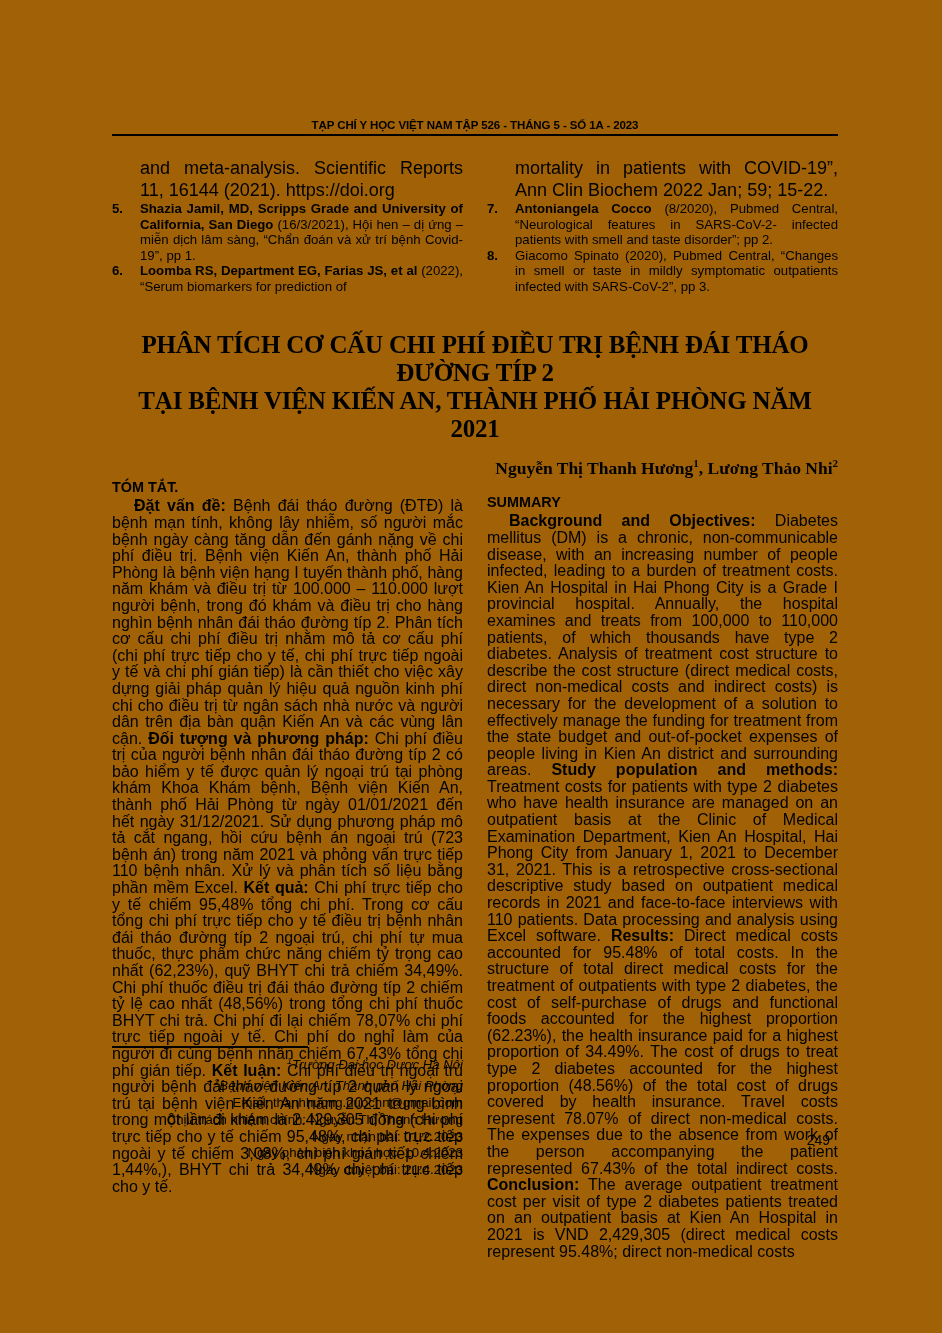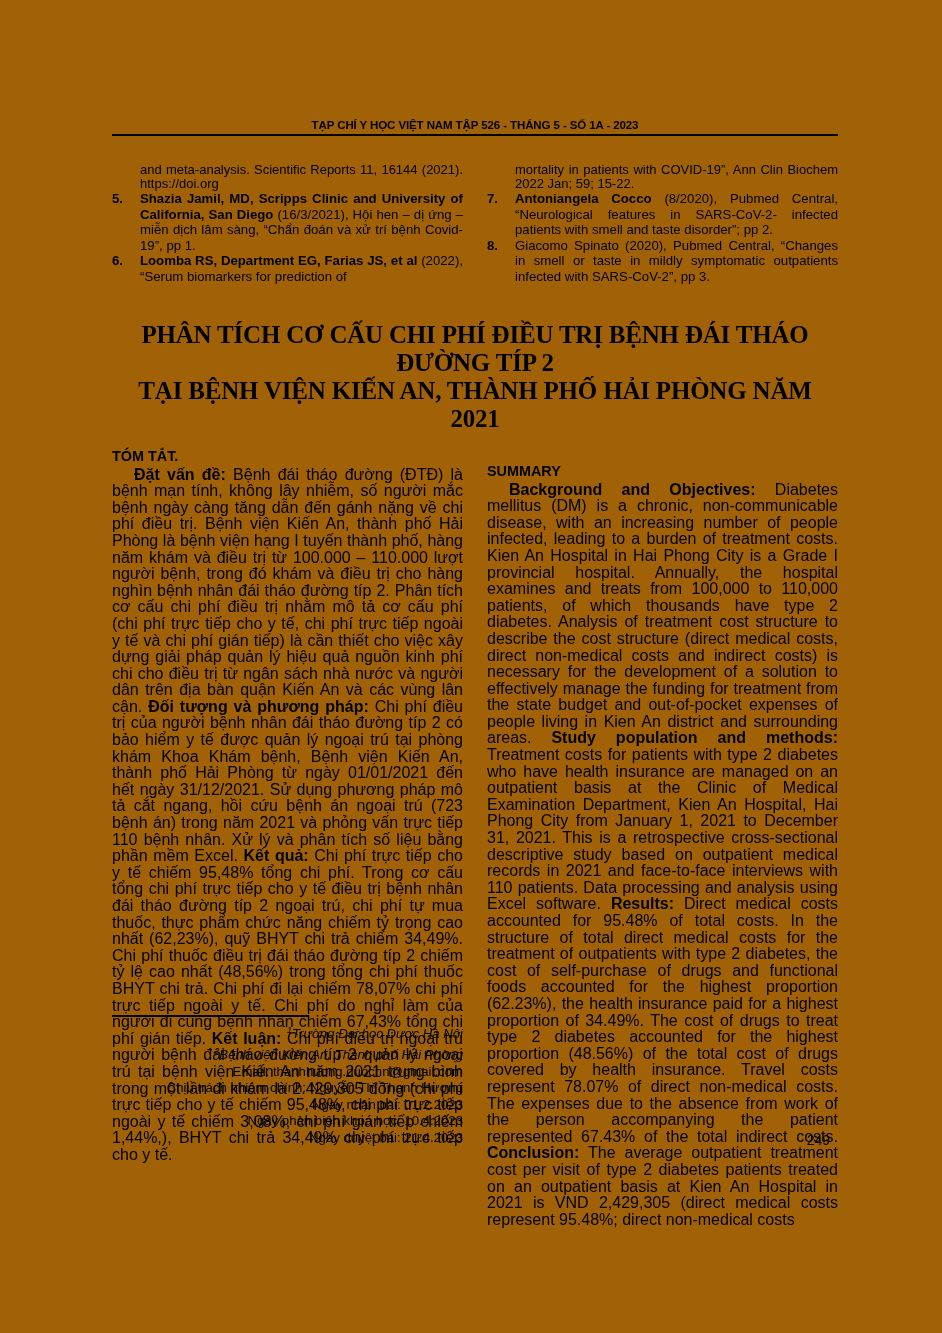--- a/index.html
+++ b/index.html
@@ -42,25 +42,25 @@
 
   
   .refs {
     display: flex;
     gap: 24px;
   }
   .refs .col { width: 351px; }
 
   .ref-cont {
     font-family: "Liberation Sans", sans-serif;
-    font-size: 13px;
-    line-height: 14px;
+    font-size: 18px;
+    line-height: 22px;
     text-align: justify;
     text-align-last: left;
-    margin: 14px 0 0 28px;
+    margin: 8px 0 0 28px;
   }
   .ref-item {
     position: relative;
     font-family: "Liberation Sans", sans-serif;
     font-size: 13.2px;
     line-height: 15.6px;
     padding-left: 28px;
     text-align: justify;
     text-align-last: left;
     margin: 0;
@@ -90,21 +90,20 @@
     font-size: 17.5px;
     line-height: 22px;
     margin-top: 9px;
   }
   .art-authors sup { font-size: 11px; vertical-align: super; }
 
   
   .body-cols {
     display: flex;
     gap: 24px;
-    margin-top: 14px;
   }
   .body-cols .col { width: 351px; position: relative; }
 
   .sec-head {
     font-family: "Liberation Sans", sans-serif;
     font-weight: bold;
     font-size: 14.4px;
     line-height: 19px;
     margin: 0 0 1px 0;
   }
@@ -172,21 +171,21 @@
 
     <div class="running-head">TẠP CHÍ Y HỌC VIỆT NAM TẬP 526 - THÁNG 5 - SỐ 1A - 2023</div>
     <div class="head-rule"></div>
 
     <div class="refs">
 
       <div class="col">
         <p class="ref-cont">and meta-analysis. Scientific Reports 11, 16144 (2021). https://doi.org</p>
 
         <p class="ref-item">
-          <span class="num">5.</span><b>Shazia Jamil, MD, Scripps Clinic and University of California, San Diego</b><span> (16/3/2021), Hội hen – dị ứng – miễn dịch lâm sàng, “Chẩn đoán và xử trí bệnh Covid-19”, pp 1.</span>
+          <span class="num">5.</span><b>Shazia Jamil, MD, Scripps Grade and University of California, San Diego</b><span> (16/3/2021), Hội hen – dị ứng – miễn dịch lâm sàng, “Chẩn đoán và xử trí bệnh Covid-19”, pp 1.</span>
         </p>
 
         <p class="ref-item">
           <span class="num">6.</span><b>Loomba RS, Department EG, Farias JS, et al</b><span> (2022), “Serum biomarkers for prediction of</span>
         </p>
       </div>
 
       <div class="col">
         <p class="ref-cont">mortality in patients with COVID-19”, Ann Clin Biochem 2022 Jan; 59; 15-22.</p>
 
@@ -199,20 +198,21 @@
         </p>
       </div>
 
     </div>
 
     <div class="art-title">
       <div>PHÂN TÍCH CƠ CẤU CHI PHÍ ĐIỀU TRỊ BỆNH ĐÁI THÁO ĐƯỜNG TÍP 2</div>
       <div>TẠI BỆNH VIỆN KIẾN AN, THÀNH PHỐ HẢI PHÒNG NĂM 2021</div>
     </div>
 
+    <div class="art-authors"><span>Nguyễn Thị Thanh Hương</span><sup>1</sup><span>, </span><span>Lương Thảo Nhi</span><sup>2</sup></div>
 
     <div class="body-cols">
 
       <div class="col" style="height:700px;">
 
         <div class="sec-head">TÓM TẮT.</div>
 
         <p class="para indent"><b>Đặt vấn đề:</b><span> Bệnh đái tháo đường (ĐTĐ) là bệnh mạn tính, không lây nhiễm, số người mắc bệnh ngày càng tăng dẫn đến gánh nặng về chi phí điều trị. Bệnh viện Kiến An, thành phố Hải Phòng là bệnh viện hạng I tuyến thành phố, hàng năm khám và điều trị từ 100.000 – 110.000 lượt người bệnh, trong đó khám và điều trị cho hàng nghìn bệnh nhân đái tháo đường típ 2. Phân tích cơ cấu chi phí điều trị nhằm mô tả cơ cấu phí (chi phí trực tiếp cho y tế, chi phí trực tiếp ngoài y tế và chi phí gián tiếp) là cần thiết cho việc xây dựng giải pháp quản lý hiệu quả nguồn kinh phí chi cho điều trị từ ngân sách nhà nước và người dân trên địa bàn quận Kiến An và các vùng lân cận. </span><b>Đối tượng và phương pháp:</b><span> Chi phí điều trị của người bệnh nhân đái tháo đường típ 2 có bảo hiểm y tế được quản lý ngoại trú tại phòng khám Khoa Khám bệnh, Bệnh viện Kiến An, thành phố Hải Phòng từ ngày 01/01/2021 đến hết ngày 31/12/2021. Sử dụng phương pháp mô tả cắt ngang, hồi cứu bệnh án ngoại trú (723 bệnh án) trong năm 2021 và phỏng vấn trực tiếp 110 bệnh nhân. Xử lý và phân tích số liệu bằng phần mềm Excel. </span><b>Kết quả:</b><span> Chi phí trực tiếp cho y tế chiếm 95,48% tổng chi phí. Trong cơ cấu tổng chi phí trực tiếp cho y tế điều trị bệnh nhân đái tháo đường típ 2 ngoại trú, chi phí tự mua thuốc, thực phẩm chức năng chiếm tỷ trọng cao nhất (62,23%), quỹ BHYT chi trả chiếm 34,49%. Chi phí thuốc điều trị đái tháo đường típ 2 chiếm tỷ lệ cao nhất (48,56%) trong tổng chi phí thuốc BHYT chi trả. Chi phí đi lại chiếm 78,07% chi phí trực tiếp ngoài y tế. Chi phí do nghỉ làm của người đi cùng bệnh nhân chiếm 67,43% tổng chi phí gián tiếp. </span><b>Kết luận:</b><span> Chi phí điều trị ngoại trú người bệnh đái tháo đường típ 2 quản lý ngoại trú tại bệnh viện Kiến An năm 2021 trung bình trong một lần đi khám là 2.429.305 đồng (chi phí trực tiếp cho y tế chiếm 95,48%, chi phí trực tiếp ngoài y tế chiếm 3,08%, chi phí gián tiếp chiếm 1,44%,), BHYT chi trả 34,49% chi phí trực tiếp cho y tế.</span></p>
 
         <div class="footnote">

